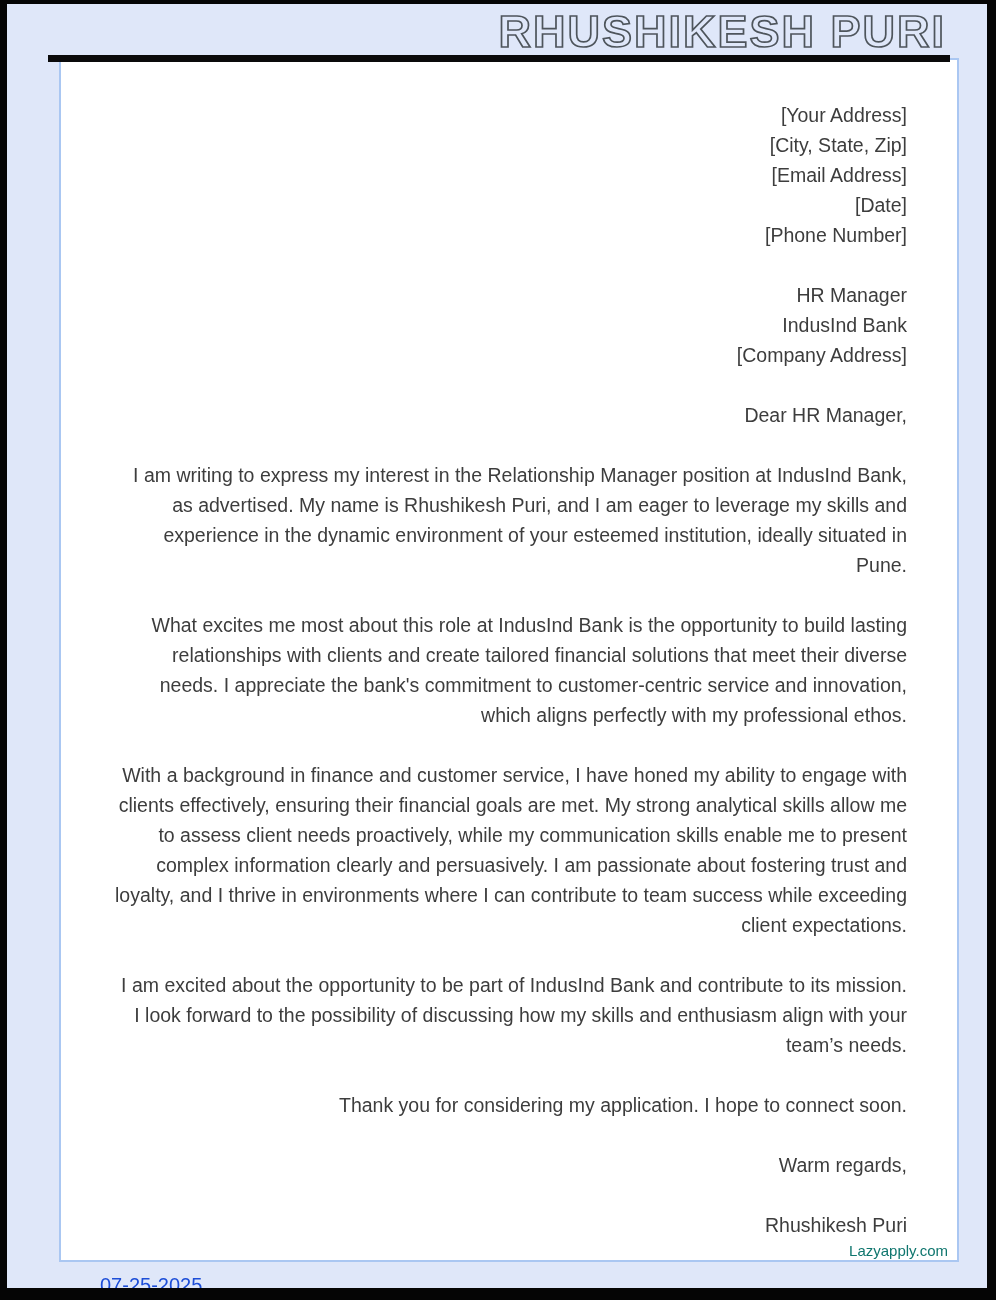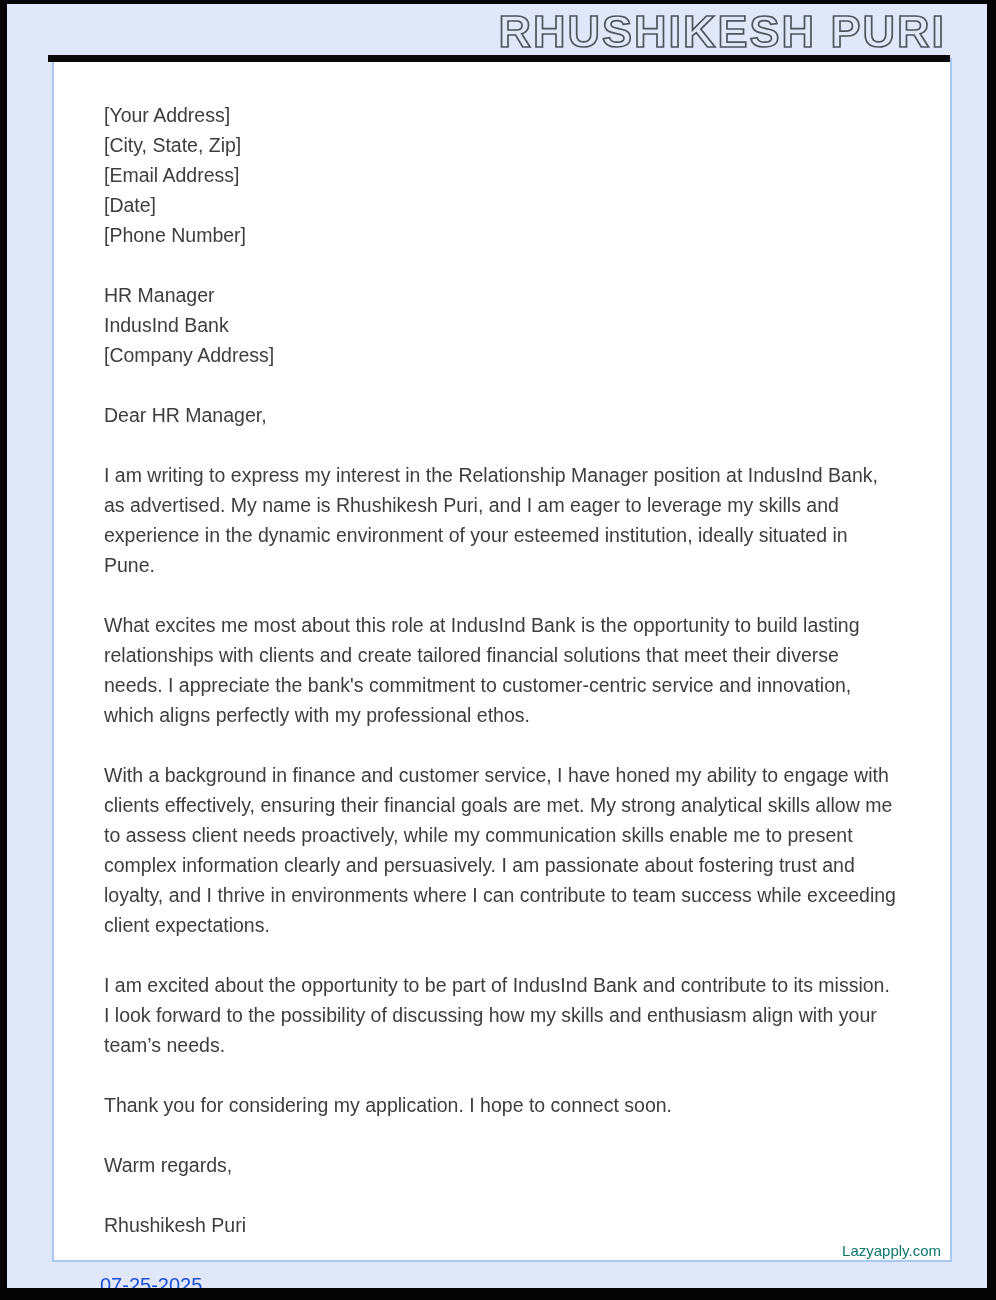--- a/index.html
+++ b/index.html
@@ -1,15 +1,15 @@
 <!DOCTYPE html>
 <html><head>
 <meta charset="utf-8">
 <style>
-  * { margin: 0; padding: 0; box-sizing: border-box; }
+  * { margin: 0; padding: 0; box-sizing: border-box; text-align: right; }
   html, body { width: 996px; height: 1300px; }
   body {
     position: relative;
     background: #dfe7f9;
     font-family: "Liberation Sans", sans-serif;
     overflow: hidden;
   }
 
   
   .frame { position: absolute; background: #050505; z-index: 10; }
@@ -39,21 +39,21 @@
     top: 55px;
     width: 902px;
     height: 7px;
     background: #0a0a0b;
     z-index: 4;
   }
 
   
   .page {
     position: absolute;
-    left: 52px;
+    left: 59px;
     top: 58px;
     width: 900px;
     height: 1204px;
     background: #ffffff;
     border: 2px solid #aac7f2;
     z-index: 1;
     overflow: hidden;
   }
 
   .letter-body {

